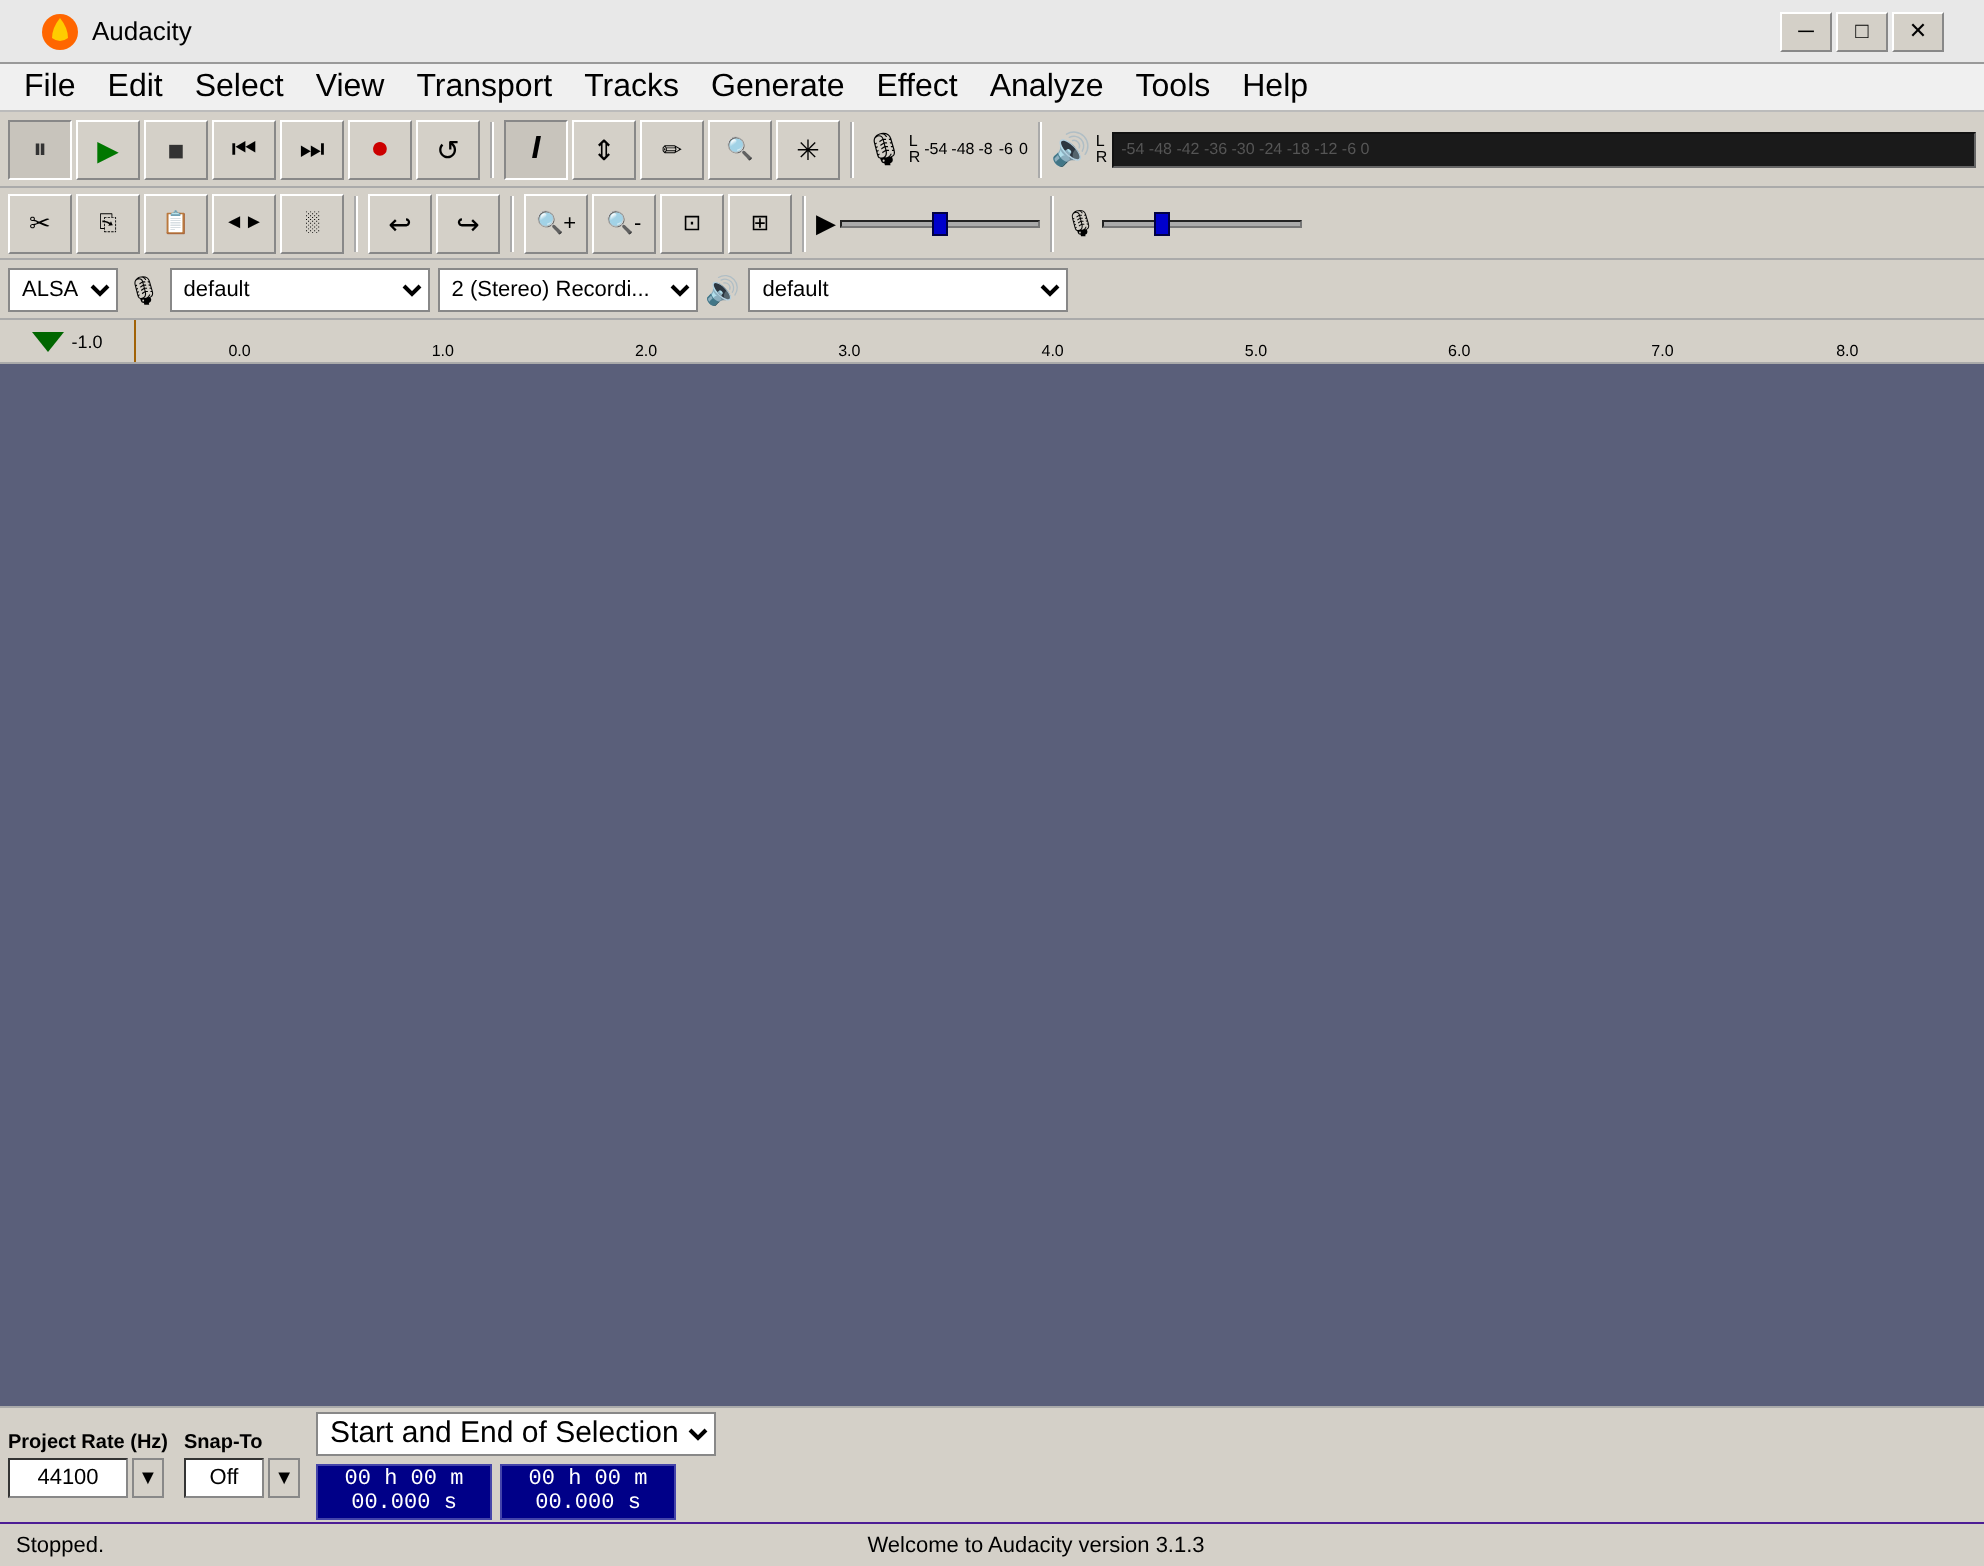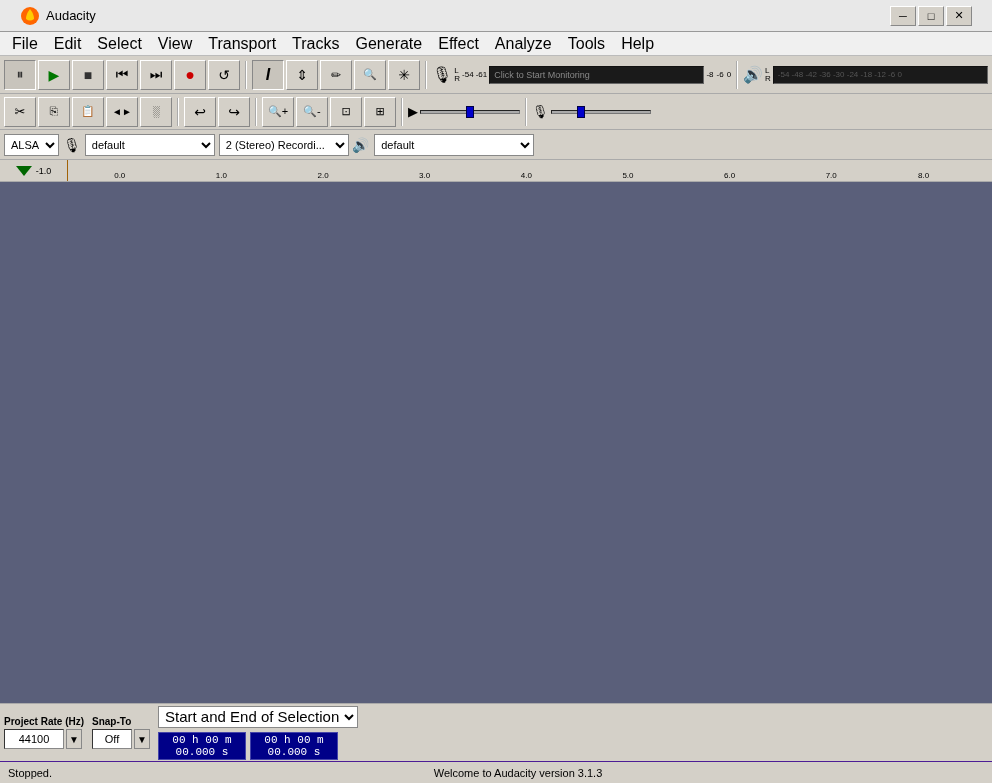--- a/index.html
+++ b/index.html
@@ -317,27 +317,24 @@
   </button>
 
   <div class="toolbar-separator"></div>
 
   <span style="font-size:16px; cursor:pointer;">🎙</span>
   <span style="font-size:8px; line-height:1; color:#000;">L<br>R</span>
 
   <div style="display:flex; flex-direction:column; gap:1px;">
     <div style="display:flex; gap:2px; font-size:8px; color:#000;">
       <span>-54</span>
-        <span>-61</span>
-    </div>
-  </div>
-
-  <div style="flex:1; max-width:280px; height:18px; background:#1a1a1a; border:1px inset #666; display:flex; align-items:center; padding:0 4px; font-size:9px; color:#888; cursor:pointer;">
-    <span>Click to Start Monitoring</span>
-  </div>
+        <span>-48</span>
+    </div>
+  </div>
+
 
   <div style="display:flex; gap:3px; font-size:8px; color:#000;">
     <span>-8</span>
       <span>-6</span>
       <span>0</span>
   </div>
 
   <div class="toolbar-separator"></div>
 
   <span style="font-size:16px; cursor:pointer;">🔊</span>

